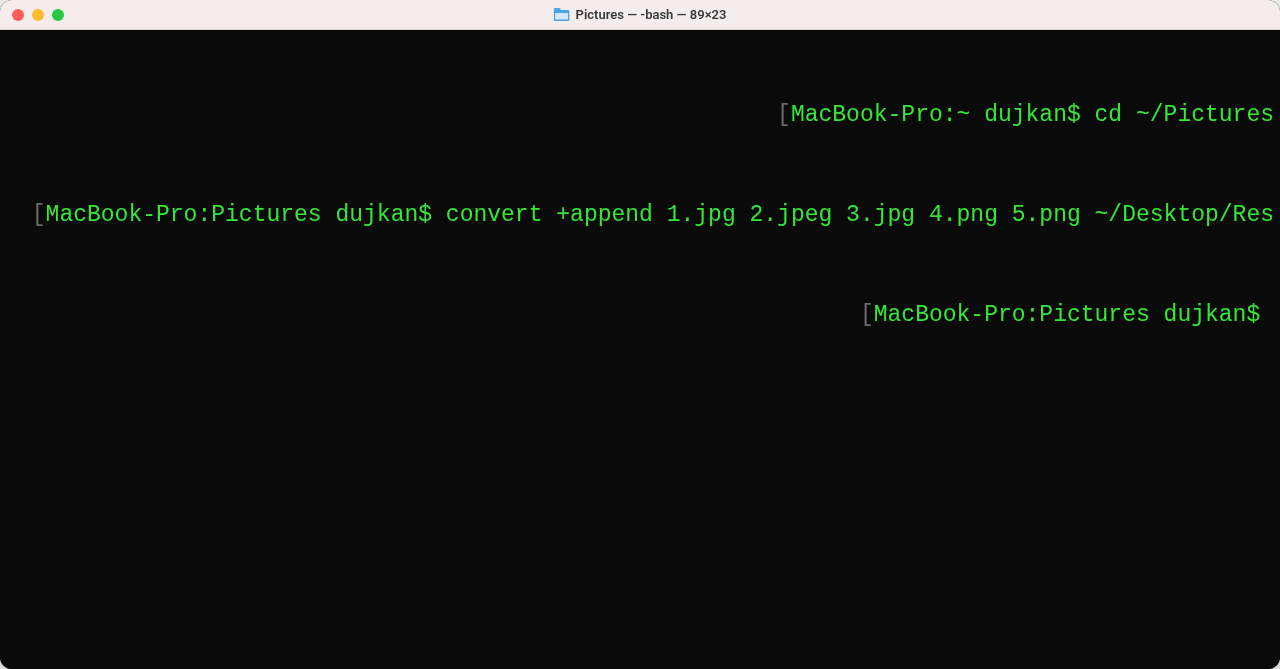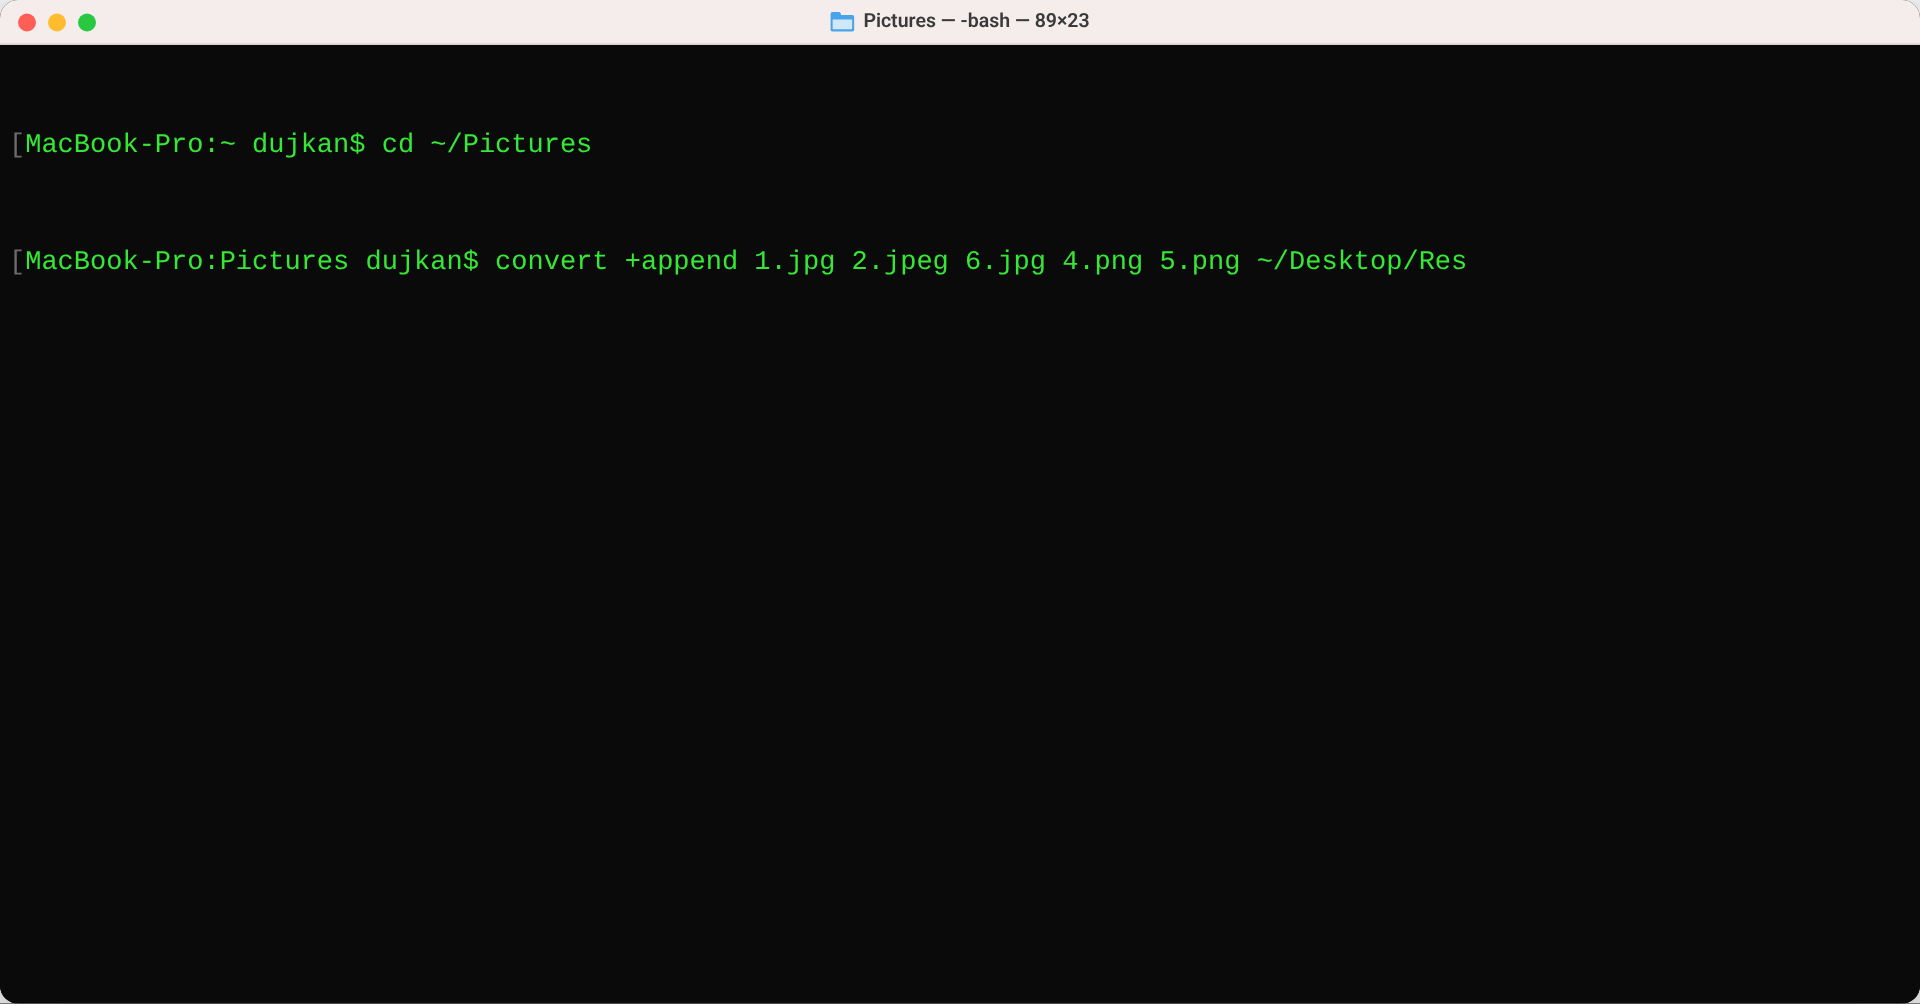--- a/index.html
+++ b/index.html
@@ -19,20 +19,21 @@
 
     .window {
       width: 1280px;
       height: 669px;
       background: #0a0a0a;
       border-radius: 12px;
       overflow: hidden;
       box-shadow: 0 10px 40px rgba(0,0,0,0.3);
       display: flex;
       flex-direction: column;
+      text-align: right;
     }
 
     .titlebar {
       height: 30px;
       background: #f5ecec;
       display: flex;
       align-items: center;
       padding: 0 12px;
       position: relative;
       flex-shrink: 0;
@@ -69,21 +70,21 @@
 
     .folder-icon svg {
       display: block;
     }
 
     .terminal-body {
       flex: 1;
       background: #0a0a0a;
       padding: 2px 6px;
       font-family: "SF Mono", Menlo, Monaco, "Courier New", monospace;
-      font-size: 18px;
+      font-size: 23px;
       line-height: 1.45;
       color: #35e835;
       overflow: hidden;
       white-space: pre-wrap;
       word-break: break-all;
     }
 
     .terminal-line {
       display: block;
     }
@@ -109,15 +110,16 @@
           <rect x="0" y="0" width="7" height="4" rx="1.5" fill="#4aa3e8"></rect>
           <rect x="1.5" y="5" width="13" height="6.5" rx="0.5" fill="#cfe7f7"></rect>
         </svg>
       </span>
       <span>Pictures — -bash — 89×23</span>
     </div>
   </div>
 
   <div class="terminal-body">
     <span class="terminal-line"><span class="bracket">[</span><span>MacBook-Pro:~ dujkan$ </span><span>cd ~/Pictures</span></span>
-    <span class="terminal-line"><span class="bracket">[</span><span>MacBook-Pro:Pictures dujkan$ </span><span>convert +append 1.jpg 2.jpeg 6.jpg 4.png 5.png ~/Desktop/Res</span></span>
+    <span class="terminal-line"><span class="bracket">[</span><span>MacBook-Pro:Pictures dujkan$ </span><span>convert +append 1.jpg 2.jpeg 3.jpg 4.png 5.png ~/Desktop/Res</span></span>
+    <span class="terminal-line"><span class="bracket">[</span><span>MacBook-Pro:Pictures dujkan$ </span><span></span></span>
   </div>
 </div>
 
 </body></html>

